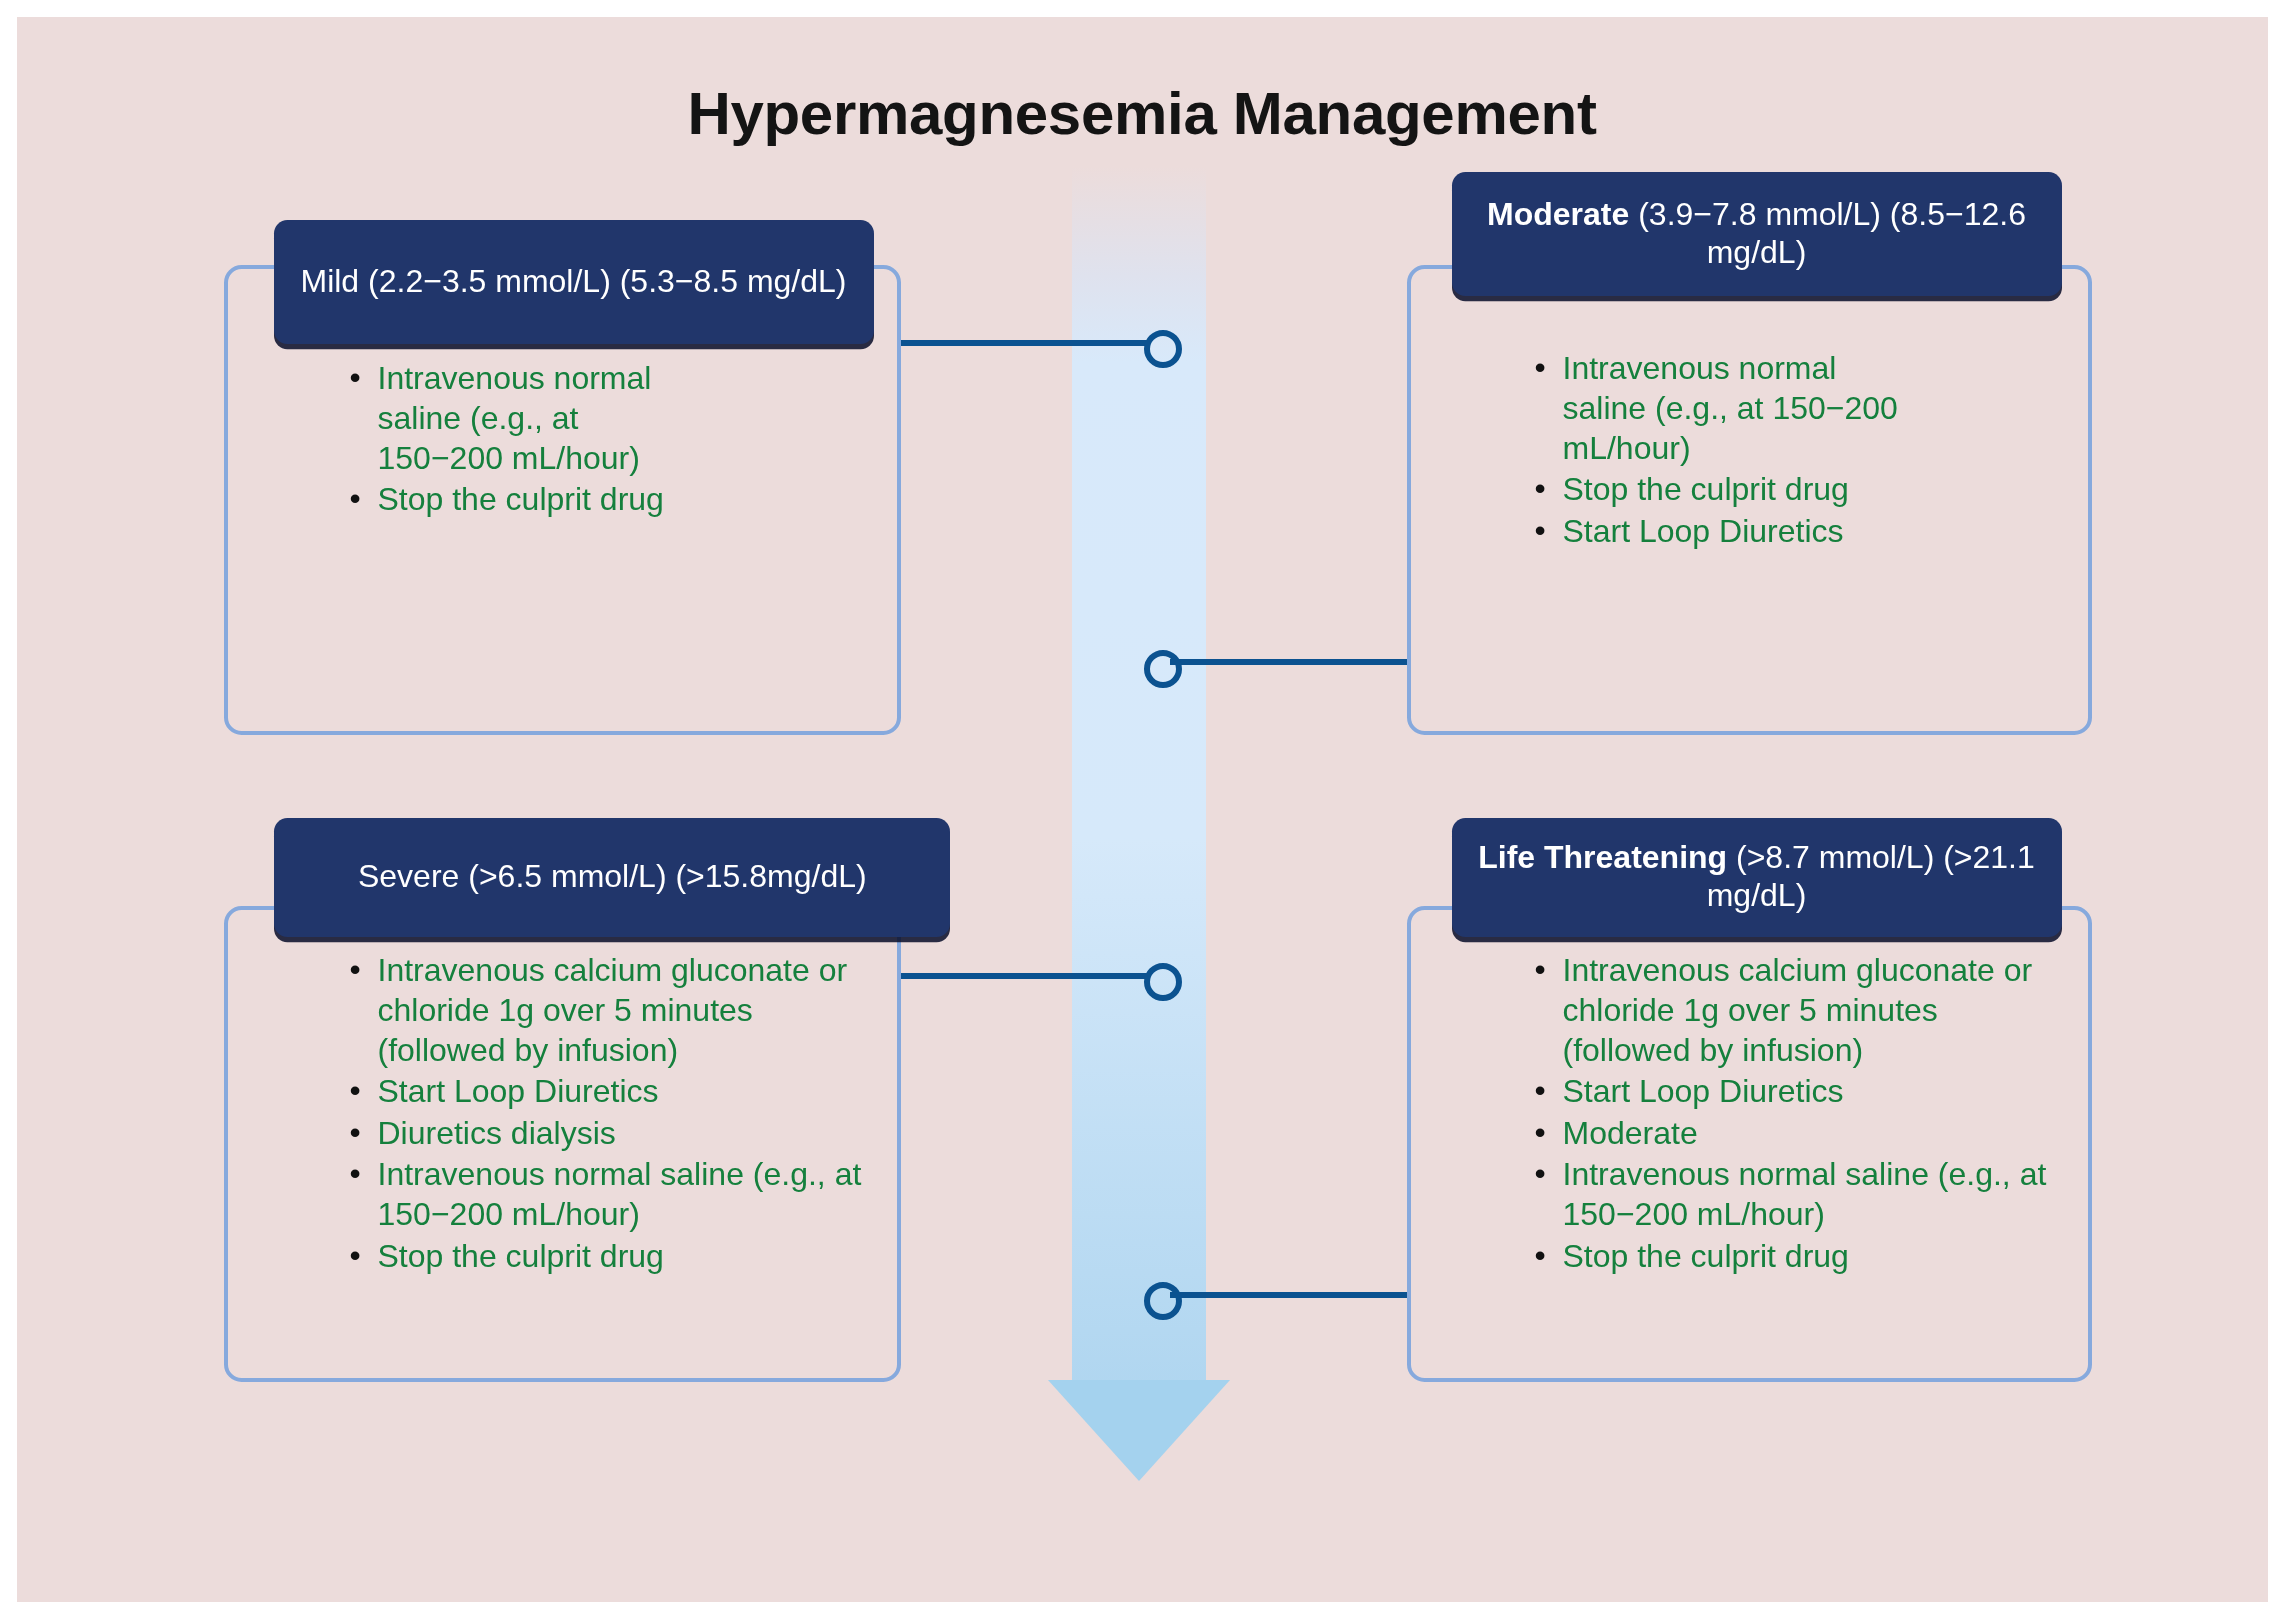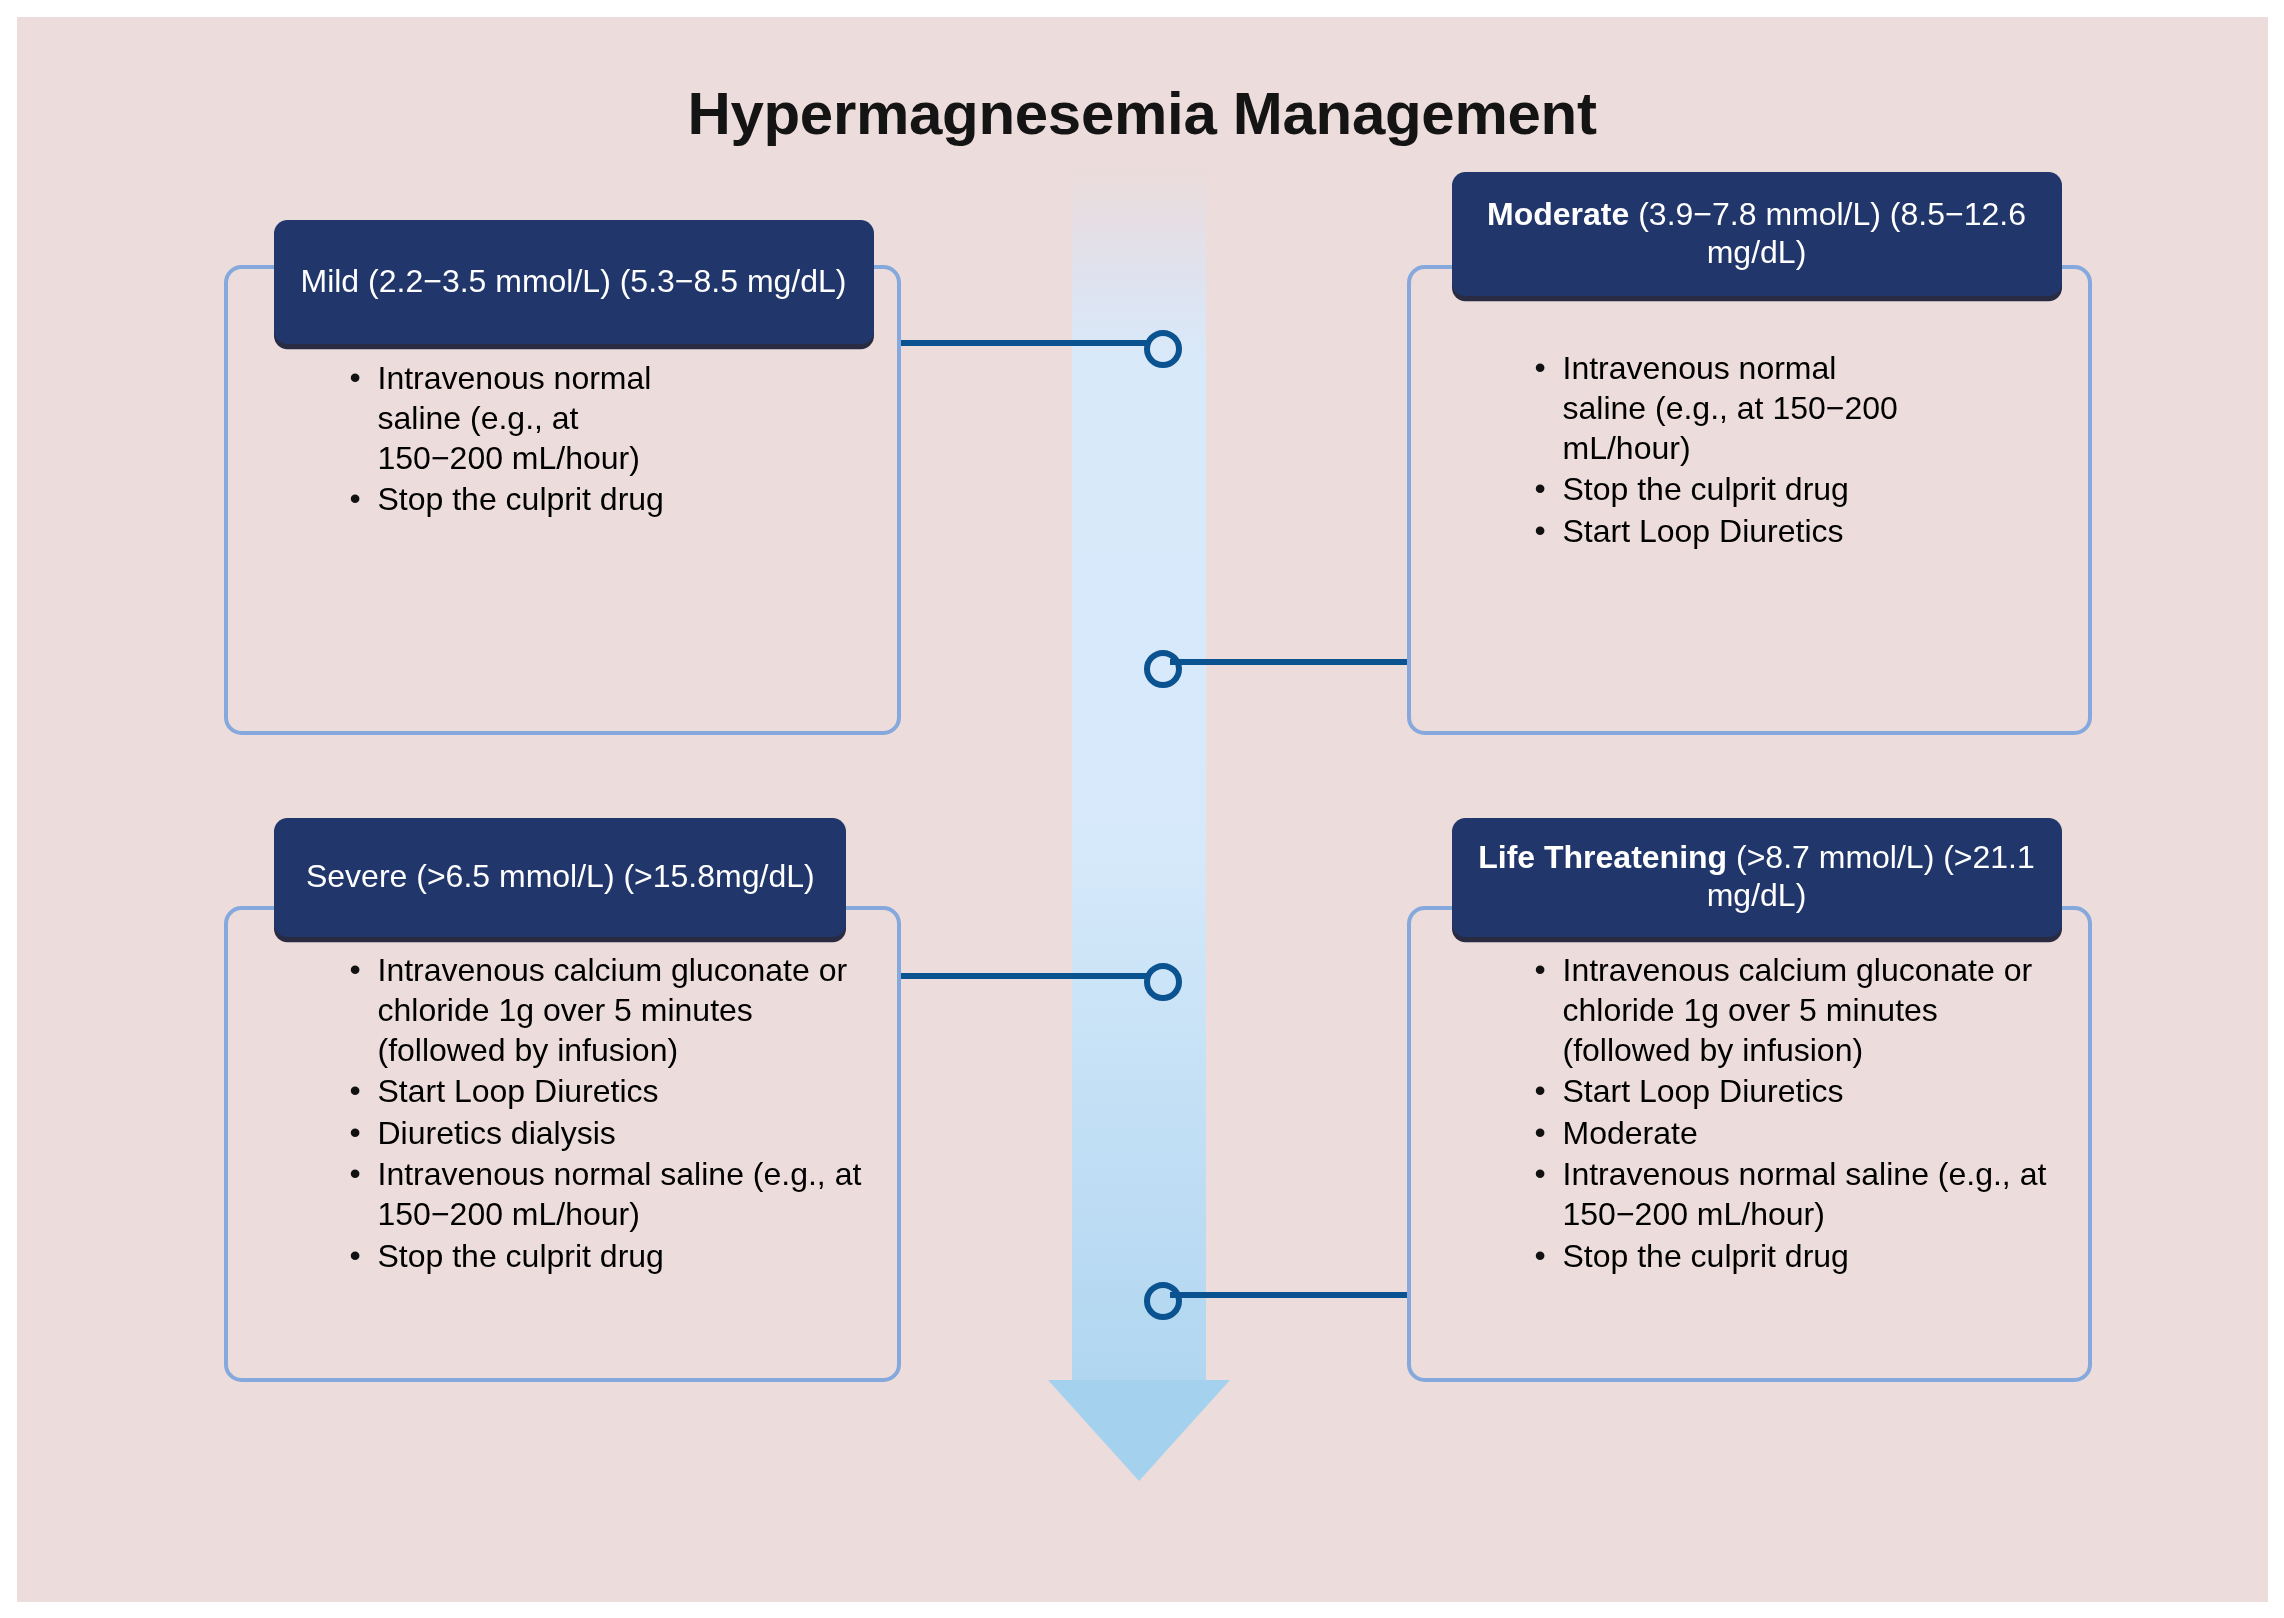--- a/index.html
+++ b/index.html
@@ -106,21 +106,21 @@
     line-height: 1.18;
     padding: 7.2px 13.4px;
   }
   .card-header b { font-weight: bold; }
 
   .bullets {
     position: absolute;
     list-style: none;
     margin: 0;
     padding: 0;
-    color: #000000;
+    color: #15803d;
     font-size: 32px;
     line-height: 1.26;
   }
   .bullets li {
     position: relative;
     padding-left: 32px;
     margin-bottom: 1px;
   }
   .bullets li::before {
     content: "\2022";
@@ -134,21 +134,21 @@
   
   #card-mild        { left: 207px;  top: 248px;  width: 677px; height: 470px; }
   #header-mild      { left: 257px;  top: 155px;  width: 600px; height: 124px; margin-top: 48px; }
   #bullets-mild     { left: 329px;  top: 341px;  width: 341px; }
 
   #card-moderate    { left: 1390px; top: 248px;  width: 685px; height: 470px; }
   #header-moderate  { left: 1435px; top: 155px;  width: 610px; height: 124px; }
   #bullets-moderate { left: 1514px; top: 331px;  width: 372px; }
 
   #card-severe      { left: 207px;  top: 889px; width: 677px; height: 476px; }
-  #header-severe    { left: 257px;  top: 801px; width: 572px; height: 119px; padding-left: 15px; }
+  #header-severe    { left: 257px;  top: 801px; width: 676px; height: 119px; padding-left: 15px; }
   #bullets-severe   { left: 329px;  top: 933px; width: 517px; }
 
   #card-life        { left: 1390px; top: 889px; width: 685px; height: 476px; }
   #header-life      { left: 1435px; top: 801px; width: 610px; height: 119px; }
   #bullets-life     { left: 1514px; top: 933px; width: 522px; }
 
   
   #conn-line-mild   { left: 884px; top: 323px;  width: 249px; }
   #conn-dot-mild    { left: 1127px; top: 313px; }
   #conn-line-mod    { left: 1153px; top: 642px; width: 239px; }

